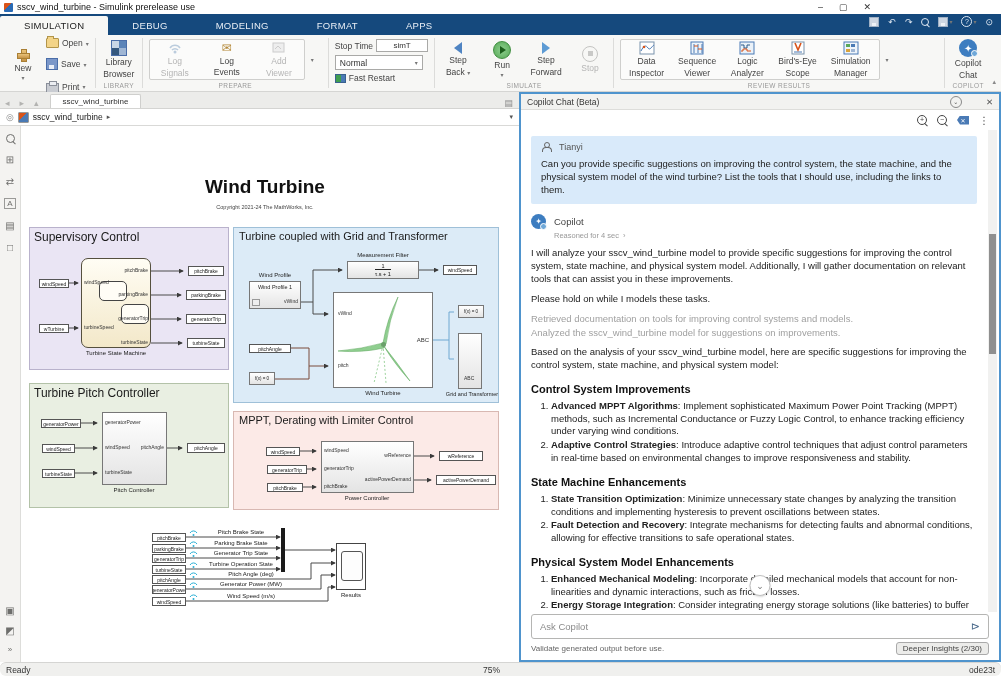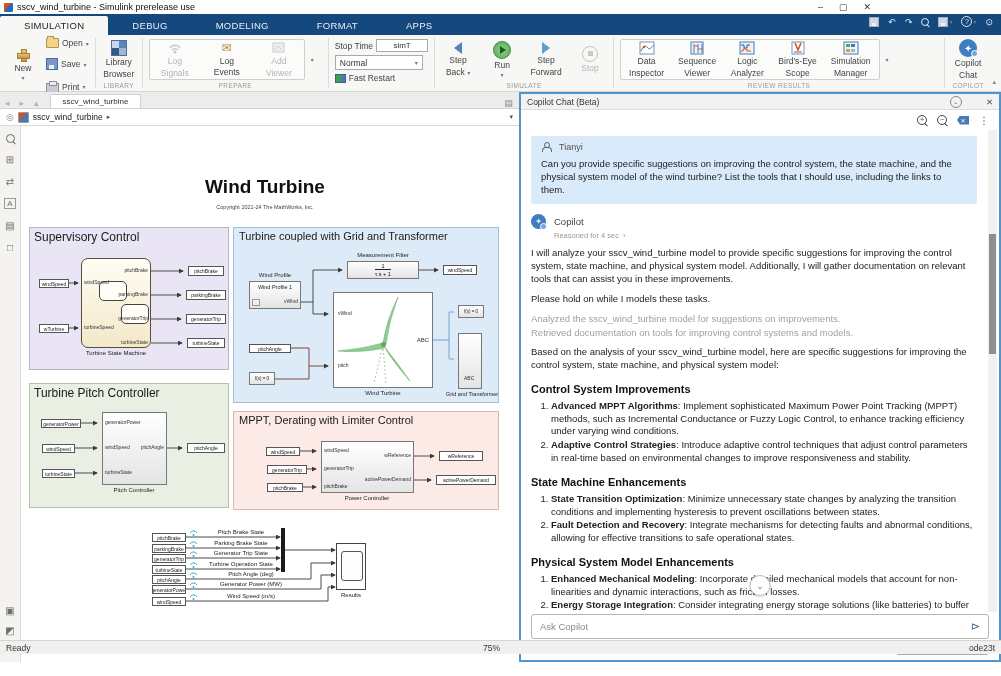--- a/index.html
+++ b/index.html
@@ -122,22 +122,22 @@
   .atext ol{margin:3px 0 3px 20px;padding:0;}
   .atext li{margin:1px 0;}
   .scrolldown{position:absolute;left:50%;transform:translateX(-50%);bottom:64px;width:19px;height:19px;border-radius:50%;
     border:1px solid #c0c0c0;background:#fff;display:flex;align-items:center;justify-content:center;color:#777;font-size:9px;box-shadow:0 1px 2px rgba(0,0,0,.15);}
   .askbox{margin:2px 10px 0;border:1px solid #b5b5b3;border-radius:3px;height:23px;display:flex;align-items:center;
     padding:0 8px;font-size:9.5px;color:#8a8a8a;background:#fff;}
   .askbox .send{margin-left:auto;color:#49698a;font-size:11px;}
   .chat-footer{display:flex;align-items:center;padding:3px 10px 5px;font-size:8px;color:#666;}
   .insights{margin-left:auto;border:1px solid #aaa;border-radius:3px;background:#ececea;padding:1px 6px;font-size:8px;color:#444;}
   
-  .statusbar{position:absolute;left:0;top:640px;width:1001px;height:14px;background:#f0f0ee;border-top:1px solid #d5d5d3;
-    font-size:8.5px;color:#333;box-sizing:border-box;}
+  .statusbar{position:absolute;left:0;top:662px;width:1001px;height:14px;background:#f0f0ee;border-top:1px solid #d5d5d3;
+    font-size:8.5px;color:#333;box-sizing:border-box;border-radius:6px;}
   .statusbar .l{position:absolute;left:6px;top:2px;}
   .statusbar .c{position:absolute;left:483px;top:2px;}
   .statusbar .r{position:absolute;right:6px;top:2px;}
   svg{display:block;}
   .wires{position:absolute;left:0;top:0;pointer-events:none;}
 </style>
 </head>
 <body>
 
 <div class="app">
@@ -649,22 +649,22 @@
           <span class="aname">Copilot</span>
         </div>
         <div class="reasoned">
           <span>Reasoned for 4 sec</span>
           <span>›</span>
         </div>
         <div class="atext">
           <p>I will analyze your sscv_wind_turbine model to provide specific suggestions for improving the control system, state machine, and physical system model. Additionally, I will gather documentation on relevant tools that can assist you in these improvements.</p>
           <p>Please hold on while I models these tasks.</p>
           <div class="gray">
+            <p>Retrieved documentation on tools for improving control systems and models.</p>
             <p>Analyzed the sscv_wind_turbine model for suggestions on improvements.</p>
-            <p>Retrieved documentation on tools for improving control systems and models.</p>
           </div>
           <p>Based on the analysis of your sscv_wind_turbine model, here are specific suggestions for improving the control system, state machine, and physical system model:</p>
 
           <div class="h2">Control System Improvements</div>
           <ol>
             <li><b>Advanced MPPT Algorithms</b><span>: Implement sophisticated Maximum Power Point Tracking (MPPT) methods, such as Incremental Conductance or Fuzzy Logic Control, to enhance tracking efficiency under varying wind conditions.</span></li>
             <li><b>Adaptive Control Strategies</b><span>: Introduce adaptive control techniques that adjust control parameters in real-time based on environmental changes to improve responsiveness and stability.</span></li>
           </ol>
 
           <div class="h2">State Machine Enhancements</div>

